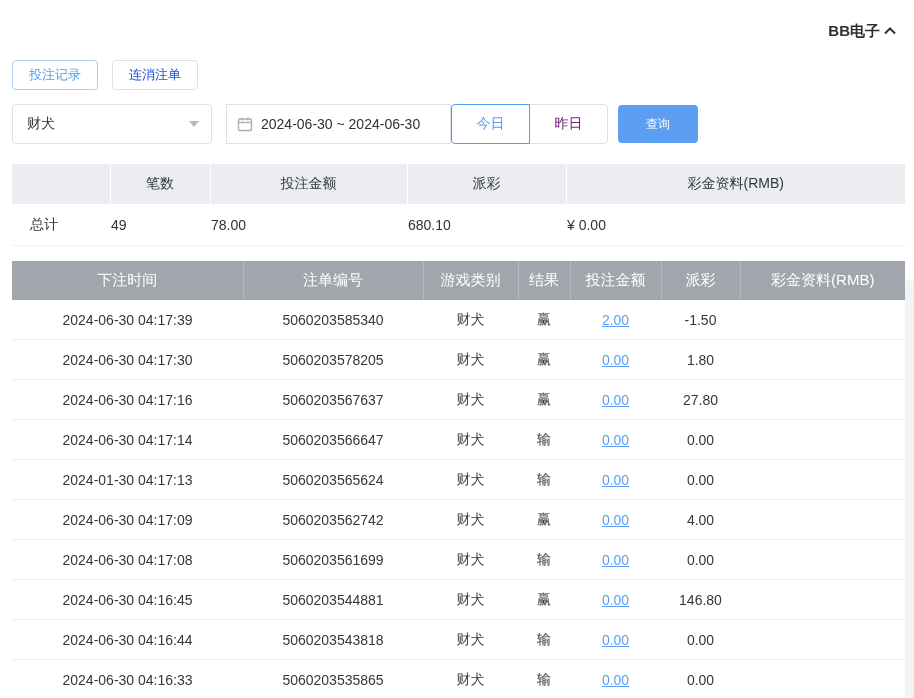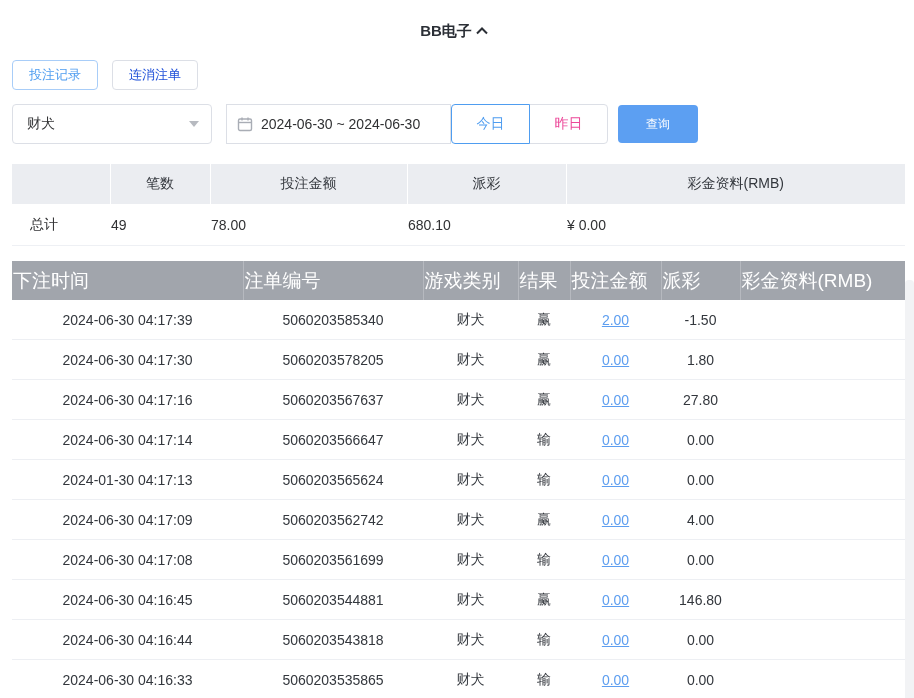--- a/index.html
+++ b/index.html
@@ -4,59 +4,59 @@
 <style>
   html,body{margin:0;padding:0;}
   body{
     width:914px;height:698px;overflow:hidden;background:#fff;
     font-family:"Liberation Sans","DejaVu Sans",sans-serif;
     color:#303133;position:relative;
   }
   .panel{position:relative;width:914px;height:698px;}
 
   
-  .panel-header{display:flex;justify-content:center;align-items:center;margin:18px 14px 0 12px;height:26px;}
+  .panel-header{display:flex;justify-content:flex-end;align-items:center;margin:18px 14px 0 12px;height:26px;}
   .panel-title{font-size:15px;font-weight:bold;color:#2b2f36;}
   .collapse-btn{width:20px;height:20px;display:flex;align-items:center;justify-content:center;cursor:pointer;}
 
   
   .tabs{display:flex;gap:14px;margin:16px 12px 0;}
   .tab{height:30px;padding:0 16px;border-radius:4px;background:#fff;border:1px solid #dcdfe6;
        font-size:13px;color:#1d4ed8;cursor:pointer;font-family:inherit;}
   .tab.active{color:#4f9df0;border-color:#a8cdf8;}
 
   
   .filters{display:flex;align-items:center;margin:14px 12px 0;height:40px;}
   .select-box{width:200px;height:40px;border:1px solid #dcdfe6;border-radius:4px;box-sizing:border-box;
       display:flex;align-items:center;justify-content:space-between;padding:0 12px 0 14px;font-size:14px;cursor:pointer;}
   .caret-down{width:0;height:0;border-left:5px solid transparent;border-right:5px solid transparent;border-top:6px solid #b7bac0;}
   .date-box{width:225px;height:40px;border:1px solid #dcdfe6;border-radius:0;box-sizing:border-box;margin-left:14px;
       display:flex;align-items:center;padding:16px 10px;font-size:14px;cursor:pointer;}
   .cal-icon{margin-right:8px;display:flex;align-items:center;}
   .quick-group{display:flex;}
   .quick-btn{width:79px;height:40px;box-sizing:border-box;border:1px solid #dcdfe6;background:#fff;
-      font-size:14px;color:#ec4899;cursor:pointer;margin-left:-1px;font-family:inherit;position:relative;}
+      font-size:14px;color:#701a75;cursor:pointer;margin-left:-1px;font-family:inherit;position:relative;}
   .quick-btn:first-child{border-radius:4px 0 0 4px;margin-left:0;}
   .quick-btn:last-child{border-radius:0 4px 4px 0;}
   .quick-btn.active{color:#4f9df0;border-color:#4f9df0;z-index:1;}
   .search-btn{width:80px;height:38px;margin-left:10px;border:none;border-radius:4px;background:#5c9ff2;
       color:#fff;font-size:12px;cursor:pointer;font-family:inherit;}
 
   
   table{border-collapse:collapse;table-layout:fixed;}
   .summary{margin:20px 0 0 12px;width:893px;font-size:14px;}
   .summary th{background:#ebedf1;height:38px;font-weight:500;color:#33373d;border-right:1px solid #fff;text-align:center;}
   .summary th:last-child{border-right:none;}
   .summary td{height:39px;text-align:left;border-bottom:1px solid #eef0f4;}
   .summary td.label{text-align:left;padding-left:18px;}
 
   
   .main{margin:15px 0 0 12px;width:893px;font-size:14px;}
-  .main thead th{background:#a1a5ac;color:#fff;height:37px;font-weight:500;font-size:19px;
-      border-right:1px solid #b6b9bf;text-align:left;}
+  .main thead th{background:#a1a5ac;color:#fff;height:37px;font-weight:500;font-size:15px;
+      border-right:1px solid #b6b9bf;text-align:center;}
   .main thead th:last-child{border-right:none;}
   .main tbody td{height:37px;text-align:center;border-bottom:1px solid #edeff3;color:#33373d;}
   .amount-link{color:#5d9ef0;text-decoration:underline;cursor:pointer;}
   .neg{color:#e15b52;}
 
   
   .scrollbar{position:absolute;right:0;top:262px;width:9px;height:436px;background:#f2f3f5;border-radius:4px;}
 </style>
 </head>
 <body>

